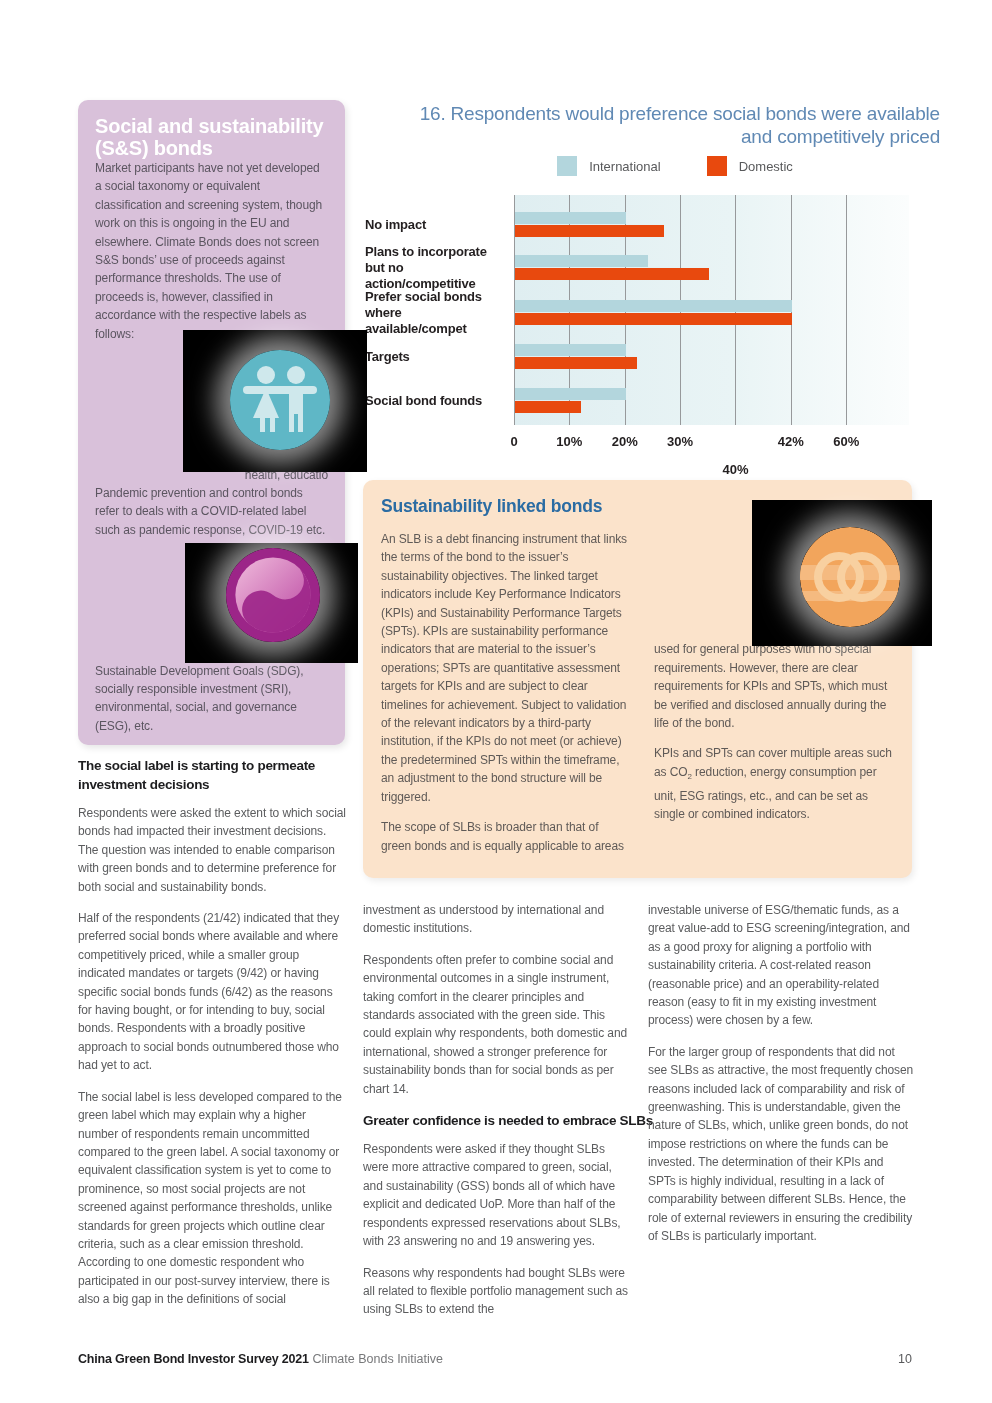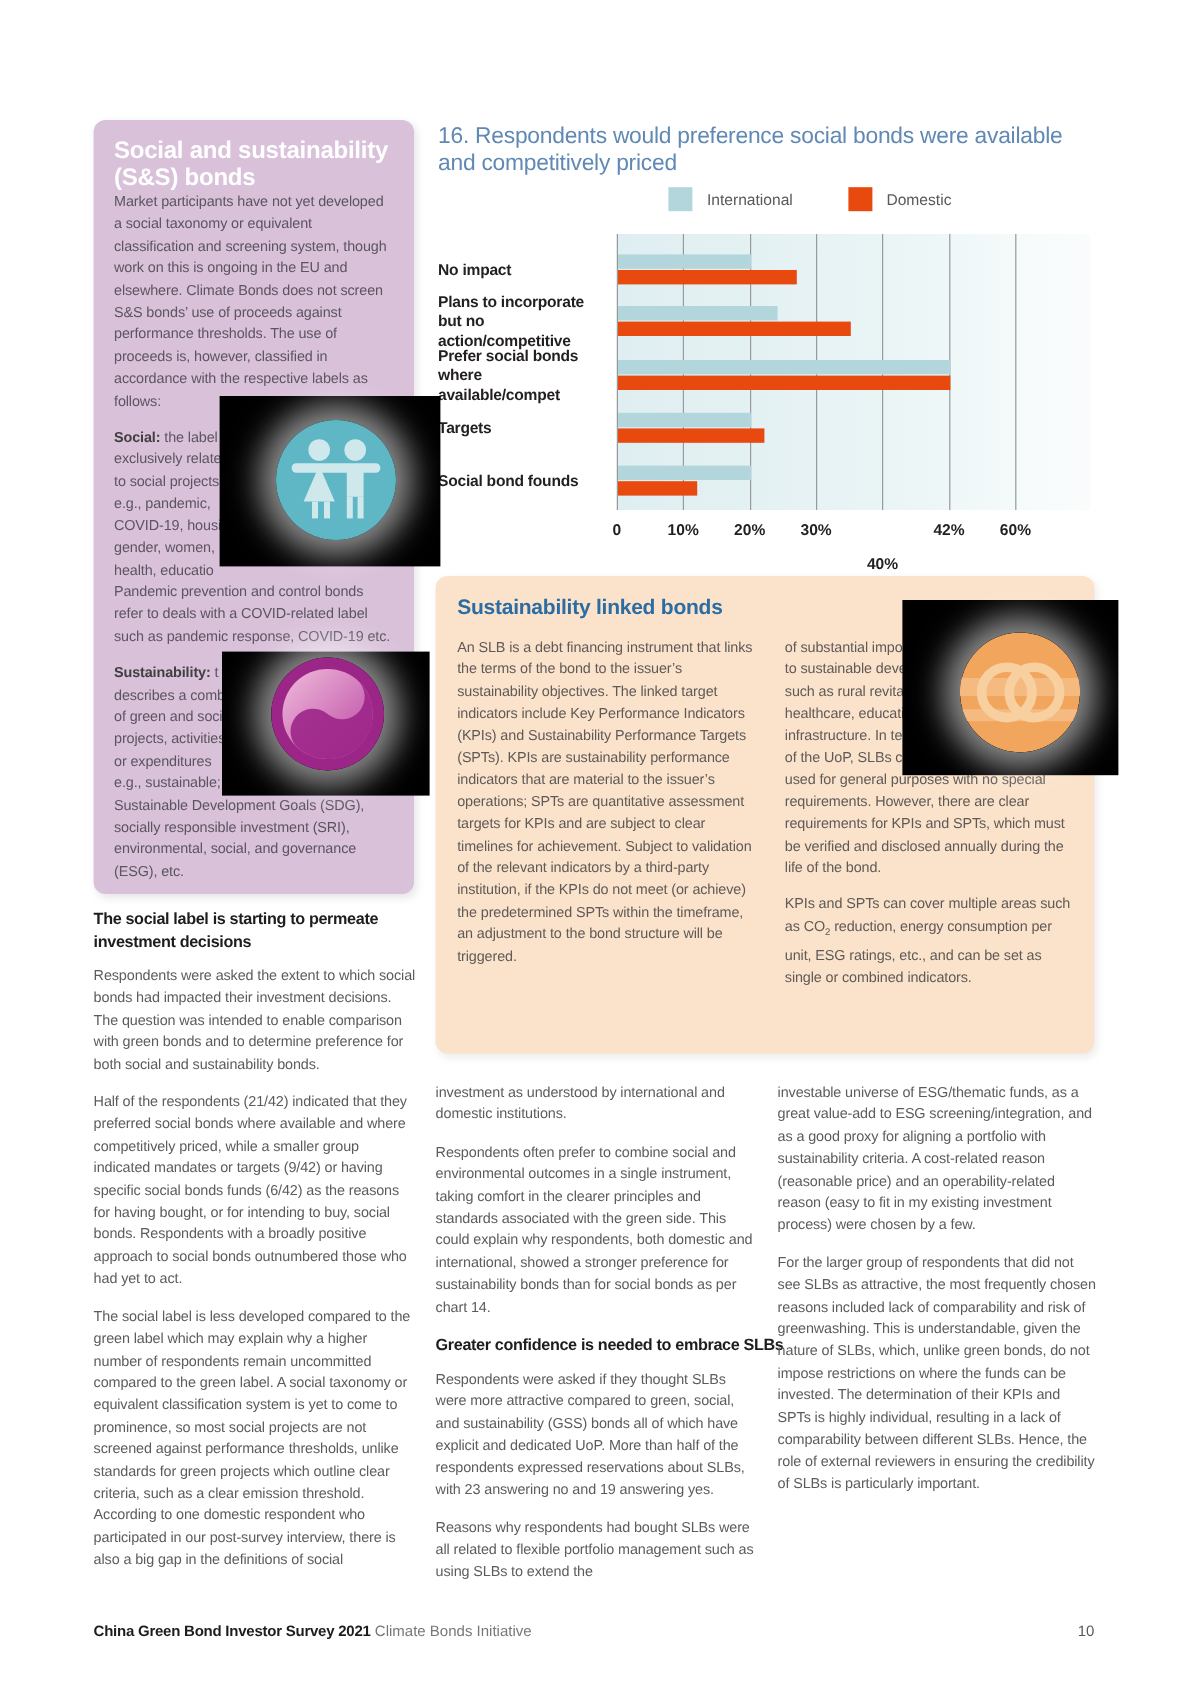--- a/index.html
+++ b/index.html
@@ -3,21 +3,21 @@
 <meta charset="utf-8">
 <style>
   * { margin:0; padding:0; box-sizing:border-box; }
   html,body { background:#ffffff; }
   .page {
     position:relative; width:992px; height:1403px; background:#ffffff;
     font-family:"Liberation Sans","DejaVu Sans",sans-serif; overflow:hidden;
     color:#5b5c5e;
   }
   .abs { position:absolute; }
-  .prelines { white-space:pre-line; }
+  .prelines { white-space:pre-line;text-align:right; }
   .block { display:block; }
 
   
   .pink-box {
     left:78px; top:100px; width:267px; height:645px;
     background:#d9c1da; border-radius:10px; padding:15px 17px;
     box-shadow:2px 3px 7px rgba(0,0,0,0.10);
   }
   .pink-box h2 { color:#ffffff; font-size:20px; line-height:22px; font-weight:bold; letter-spacing:-0.2px; }
   .pink-box p { font-size:12px; line-height:18.4px; color:#5b5560; margin-bottom:12px; letter-spacing:-0.1px; }
@@ -141,20 +141,21 @@
       <div class="abs bar" style="left: 515px; top: 357px; width: 121.814px; background: rgb(232, 73, 14);"></div>
       <div class="abs cat-label" style="top: 401px;">Social bond founds</div>
       <div class="abs bar" style="left: 515px; top: 388px; width: 110.74px; background: rgb(179, 214, 221);"></div>
       <div class="abs bar" style="left: 515px; top: 401px; width: 66.444px; background: rgb(232, 73, 14);"></div>
     </div>
 
   <div class="abs slb-box">
     <h2>Sustainability linked bonds</h2>
     <div class="slb-col slb-col1">
       <p>An SLB is a debt financing instrument that links the terms of the bond to the issuer’s sustainability objectives. The linked target indicators include Key Performance Indicators (KPIs) and Sustainability Performance Targets (SPTs). KPIs are sustainability performance indicators that are material to the issuer’s operations; SPTs are quantitative assessment targets for KPIs and are subject to clear timelines for achievement. Subject to validation of the relevant indicators by a third-party institution, if the KPIs do not meet (or achieve) the predetermined SPTs within the timeframe, an adjustment to the bond structure will be triggered.</p>
+      <p>The scope of SLBs is broader than that of green bonds and is equally applicable to areas</p>
     </div>
     <div class="slb-col slb-col2">
       <div class="para">
         <span class="block prelines">of substantial impor
 to sustainable devel
 such as rural revitali
 healthcare, educatio
 infrastructure. In ter
 of the UoP, SLBs can</span>
         <span class="block">used for general purposes with no special requirements. However, there are clear requirements for KPIs and SPTs, which must be verified and disclosed annually during the life of the bond.</span>

